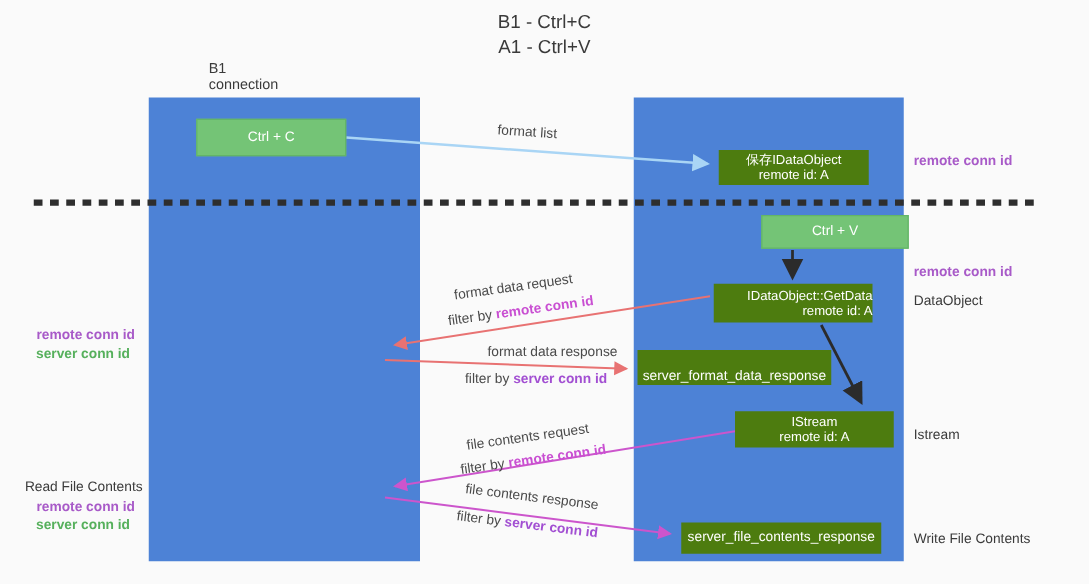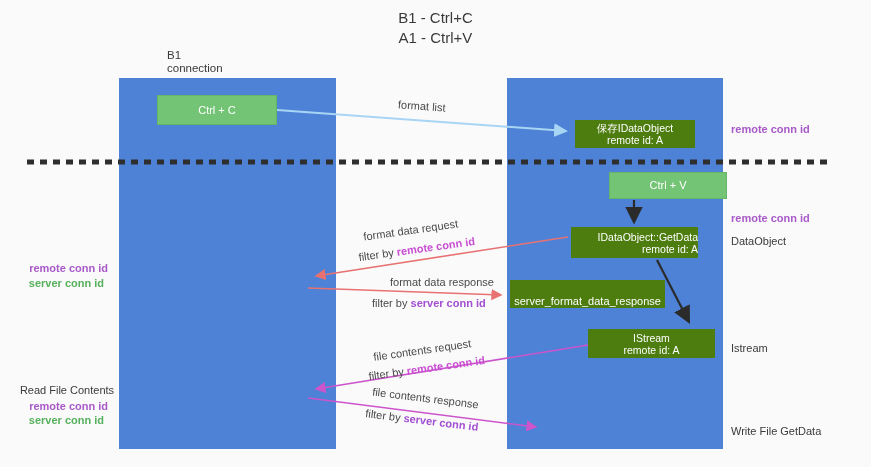--- a/index.html
+++ b/index.html
@@ -99,20 +99,23 @@
   <div class="abs node orange" style="left:510px;top:280px;width:155px;height:28px;justify-content:flex-end;">
     <span>server_format_data_response</span>
   </div>
 
   <div class="abs node orange" style="left:588px;top:329px;width:127px;height:29px;font-size:10.5px;line-height:12px;">
     <span>IStream</span>
     <span>remote id: A</span>
   </div>
 
 
+  <div class="abs node orange" style="left:545px;top:418px;width:160px;height:25px;">
+    <span>server_file_contents_response</span>
+  </div>
 
   <div class="abs flowlabel" style="left:398px;top:100px;transform:rotate(4deg);">format list</div>
 
   <div class="abs flowlabel" style="left:363px;top:224px;transform:rotate(-8deg);">format data request</div>
   <div class="abs flowlabel" style="left:358px;top:243px;transform:rotate(-8deg);">
     <span>filter by </span><span class="hl-magenta">remote conn id</span>
   </div>
 
   <div class="abs flowlabel" style="left:370px;top:276px;margin-left:20px;">format data response</div>
   <div class="abs flowlabel" style="left:372px;top:297px;">
@@ -133,15 +136,15 @@
   <div class="abs sidelabel bold-green" style="left:18px;top:277px;width:86px;text-align:right;">server conn id</div>
 
   <div class="abs sidelabel plain" style="left:18px;top:384px;width:98px;text-align:center;">Read File Contents</div>
   <div class="abs sidelabel bold-purple" style="left:18px;top:400px;width:90px;text-align:right;">remote conn id</div>
   <div class="abs sidelabel bold-green" style="left:18px;top:414px;width:86px;text-align:right;">server conn id</div>
 
   <div class="abs sidelabel bold-purple" style="left:731px;top:123px;">remote conn id</div>
   <div class="abs sidelabel bold-purple" style="left:731px;top:212px;">remote conn id</div>
   <div class="abs sidelabel plain" style="left:731px;top:235px;">DataObject</div>
   <div class="abs sidelabel plain" style="left:731px;top:342px;">Istream</div>
-  <div class="abs sidelabel plain" style="left:731px;top:425px;">Write File GetData</div>
+  <div class="abs sidelabel plain" style="left:731px;top:425px;">Write File Contents</div>
 
 </div>
 
 </body></html>

